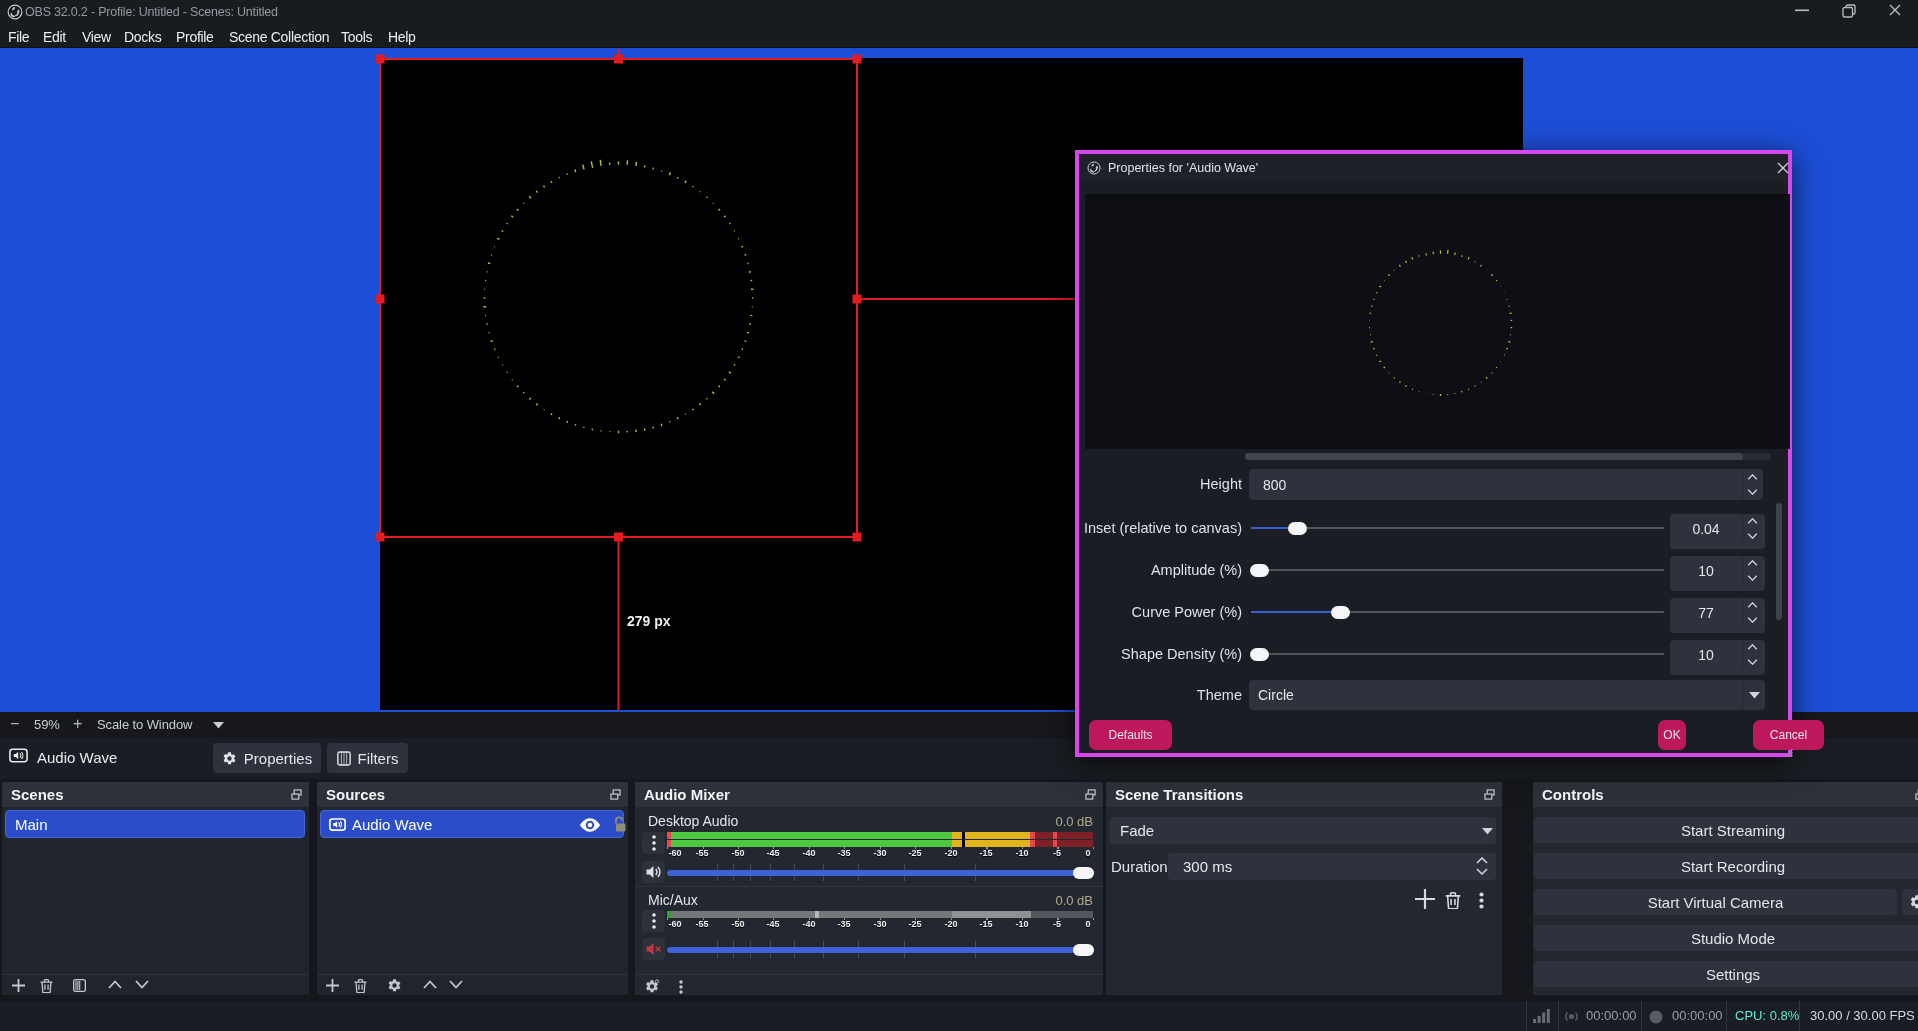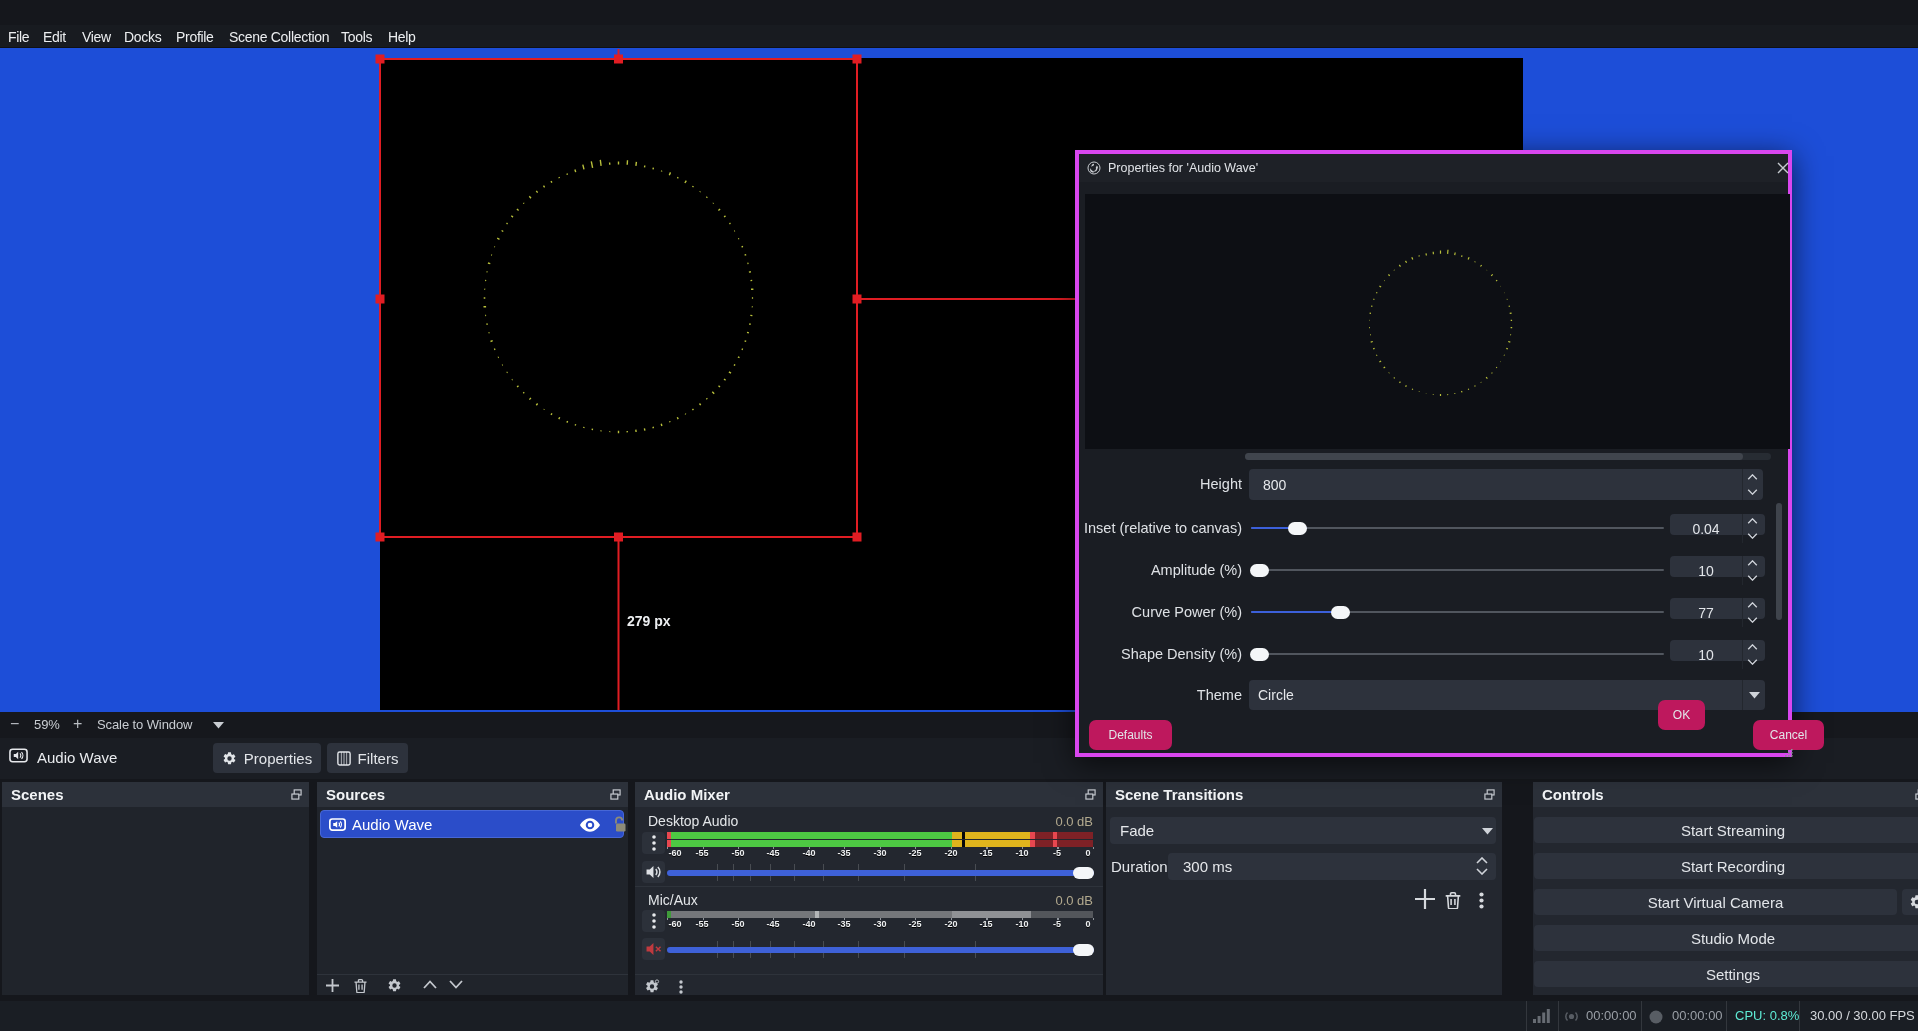--- a/index.html
+++ b/index.html
@@ -46,28 +46,45 @@
 
   
   #dialog { left:1075px; top:150px; width:717px; height:607px; background:#1a1d23; box-shadow:0 6px 28px rgba(0,0,0,0.65); border:4px solid #d946ef; }
   #dlgtitle { position:absolute; left:0; top:0; right:0; height:28px; background:#1e2127; }
   #dlgpreview { position:absolute; left:6px; top:40px; width:705px; height:255px; background:#0d0f14; }
   .fieldlabel { position:absolute; font-size:14.5px; color:#dee1e5; text-align:right; width:230px; white-space:nowrap; }
   .inputbox { position:absolute; background:#2d323c; border-radius:4px; }
   .slidertrack { position:absolute; height:2px; background:#51565e; border-radius:1px; }
   .sliderfill { position:absolute; height:2px; background:#3c60da; border-radius:1px; }
   .sliderhandle { position:absolute; width:19px; height:13px; background:#f4f6f8; border-radius:7px; }
-  .spinbox { position:absolute; width:95px; height:21px; background:#2d323c; border-radius:4px; }
+  .spinbox { position:absolute; width:95px; height:35px; background:#2d323c; border-radius:4px; }
   .dlgbtn { position:absolute; height:30px; background:#be185d; border-radius:7px; font-size:12px; color:#e2e5e9; display:flex; align-items:center; justify-content:center; }
   .numv { position:absolute; left:0; top:7px; width:72px; text-align:center; font-size:14px; color:#e2e5e9; }
 </style>
 </head>
 <body>
 <div id="root">
 
+  <div class="abs" id="titlebar">
+    <svg class="abs" style="left:7px; top:4px;" width="16" height="16" viewBox="0 0 24 24">
+      <circle cx="12" cy="12" r="10.3" fill="none" stroke="#c9ccd1" stroke-width="1.7"></circle>
+      <path fill="#c9ccd1" d="M12 4.6a4.3 4.3 0 0 0-4.1 5.6 4.6 4.6 0 0 1 3.1-1.9 4.3 4.3 0 0 0 1-3.7zm4.5 3.2a4.6 4.6 0 0 1-1.4 3.4 4.3 4.3 0 0 1-4.4 5.9 4.3 4.3 0 0 0 7-3.3 4.3 4.3 0 0 0-1.2-6zm-9.8 4.5a4.3 4.3 0 0 0-1.4 3 4.3 4.3 0 0 0 7.5 3 4.6 4.6 0 0 1-3.4-1.5 4.3 4.3 0 0 1-2.7-4.5z"></path>
+    </svg>
+    <div id="titletext">OBS 32.0.2 - Profile: Untitled - Scenes: Untitled</div>
+    <svg class="abs" style="left:1795px; top:9px;" width="14" height="3">
+        <rect width="14" height="1.6" y="0.5" fill="#b9bcc0"></rect>
+      </svg>
+    <svg class="abs" style="left:1842px; top:4px;" width="14" height="14" viewBox="0 0 14 14" fill="none" stroke="#b9bcc0" stroke-width="1.3">
+      <rect x="1" y="3.5" width="9.5" height="9.5" rx="1.5"></rect>
+        <path d="M4 3.5V2.3a1.3 1.3 0 0 1 1.3-1.3h6.4A1.3 1.3 0 0 1 13 2.3v6.4a1.3 1.3 0 0 1-1.3 1.3h-1.2"></path>
+    </svg>
+    <svg class="abs" style="left:1889px; top:4px;" width="12" height="12" viewBox="0 0 12 12" stroke="#b9bcc0" stroke-width="1.4">
+        <path d="M1 1l10 10M11 1L1 11"></path>
+      </svg>
+  </div>
 
   <div class="abs" id="menubar">
     <span class="menuitem" style="left:8px;">File</span>
       <span class="menuitem" style="left:43px;">Edit</span>
       <span class="menuitem" style="left:82px;">View</span>
       <span class="menuitem" style="left:124px;">Docks</span>
       <span class="menuitem" style="left:176px;">Profile</span>
       <span class="menuitem" style="left:229px;">Scene Collection</span>
       <span class="menuitem" style="left:341px;">Tools</span>
       <span class="menuitem" style="left:388px;">Help</span>
@@ -132,20 +149,41 @@
   </div>
 
   <div class="dock" id="dock-scenes" style="left:2px; width:307px;">
     <div class="dockhead">
         <span class="t">Scenes</span>
       <svg class="popout" style="right:7px;" viewBox="0 0 12 12" fill="none" stroke="#c6cad0" stroke-width="1.3">
           <rect x="3.5" y="1" width="7.5" height="5.5"></rect>
           <rect x="1" y="5.5" width="7.5" height="5.5" fill="#2c313a"></rect>
         </svg>
     </div>
+    <div class="dockbody">
+      <div class="listitem" style="left:3px; top:3px; width:300px; padding-left:9px;">Main</div>
+      <div class="docktools">
+        <svg class="abs" style="left:10px; top:4px;" width="13" height="13" viewBox="0 0 13 13" stroke="#c3c7cd" stroke-width="1.8">
+            <path d="M6.5 0v13M0 6.5h13"></path>
+          </svg>
+        <svg class="abs" style="left:38px; top:3px;" width="13" height="15" viewBox="0 0 14 16" fill="none" stroke="#c3c7cd" stroke-width="1.4">
+            <path d="M2.2 4.3h9.6l-.8 10.5a1 1 0 0 1-1 .9H4a1 1 0 0 1-1-.9zM0.5 4.3h13M4.8 4.3V2.6a1 1 0 0 1 1-1h2.4a1 1 0 0 1 1 1v1.7M5.3 7v5.5M8.7 7v5.5"></path>
+          </svg>
+        <svg class="abs" style="left:71px; top:4px;" width="13" height="13" viewBox="0 0 14 14">
+            <rect x="0.7" y="0.7" width="12.6" height="12.6" rx="2" fill="none" stroke="#c3c7cd" stroke-width="1.4"></rect>
+            <path d="M3.2 2v10M5.2 2v10M7.2 2v10" stroke="#c3c7cd" stroke-width="1.2"></path>
+          </svg>
+        <svg class="abs" style="left:106px; top:5px;" width="14" height="9" viewBox="0 0 14 9" fill="none" stroke="#c3c7cd" stroke-width="1.8">
+            <path d="M1 8l6-6.5L13 8"></path>
+          </svg>
+        <svg class="abs" style="left:133px; top:5px;" width="14" height="9" viewBox="0 0 14 9" fill="none" stroke="#c3c7cd" stroke-width="1.8">
+            <path d="M1 1l6 6.5L13 1"></path>
+          </svg>
+      </div>
+    </div>
   </div>
   <div class="dock" id="dock-sources" style="left:317px; width:311px;">
     <div class="dockhead">
         <span class="t">Sources</span>
       <svg class="popout" style="right:7px;" viewBox="0 0 12 12" fill="none" stroke="#c6cad0" stroke-width="1.3">
           <rect x="3.5" y="1" width="7.5" height="5.5"></rect>
           <rect x="1" y="5.5" width="7.5" height="5.5" fill="#2c313a"></rect>
         </svg>
     </div>
     <div class="dockbody">
@@ -492,21 +530,21 @@
     <div class="fieldlabel" style="left:-67px; top:533px;">Theme</div>
     <div class="inputbox" style="left:170px; top:526px; width:516px; height:30px;">
       <span class="abs" style="left:9px; top:7px; font-size:14px;">Circle</span>
       <div class="abs" style="left:493px; top:0; width:1px; height:30px; background:#23272e;"></div>
       <svg class="abs" style="left:500px; top:12px;" width="11" height="7">
           <path d="M0 0h11L5.5 6.5z" fill="#cfd3d9"></path>
         </svg>
     </div>
 
     <div class="dlgbtn" style="left:10px; top:566px; width:83px;">Defaults</div>
-    <div class="dlgbtn" style="left:579px; top:546px; width:47px;">OK</div>
+    <div class="dlgbtn" style="left:579px; top:566px; width:28px;">OK</div>
     <div class="dlgbtn" style="left:638px; top:566px; width:71px;margin-left:36px;">Cancel</div>
 
     <div class="abs" style="left:697px; top:349px; width:6px; height:117px; background:#3f444c; border-radius:3px;"></div>
 
     <svg class="abs" style="left:706px; top:595px;" width="8" height="8" viewBox="0 0 8 8" fill="#8b9097">
         <rect x="6" y="0" width="1.6" height="1.6"></rect>
         <rect x="3" y="3" width="1.6" height="1.6"></rect>
         <rect x="6" y="3" width="1.6" height="1.6"></rect>
         <rect x="0" y="6" width="1.6" height="1.6"></rect>
         <rect x="3" y="6" width="1.6" height="1.6"></rect>

